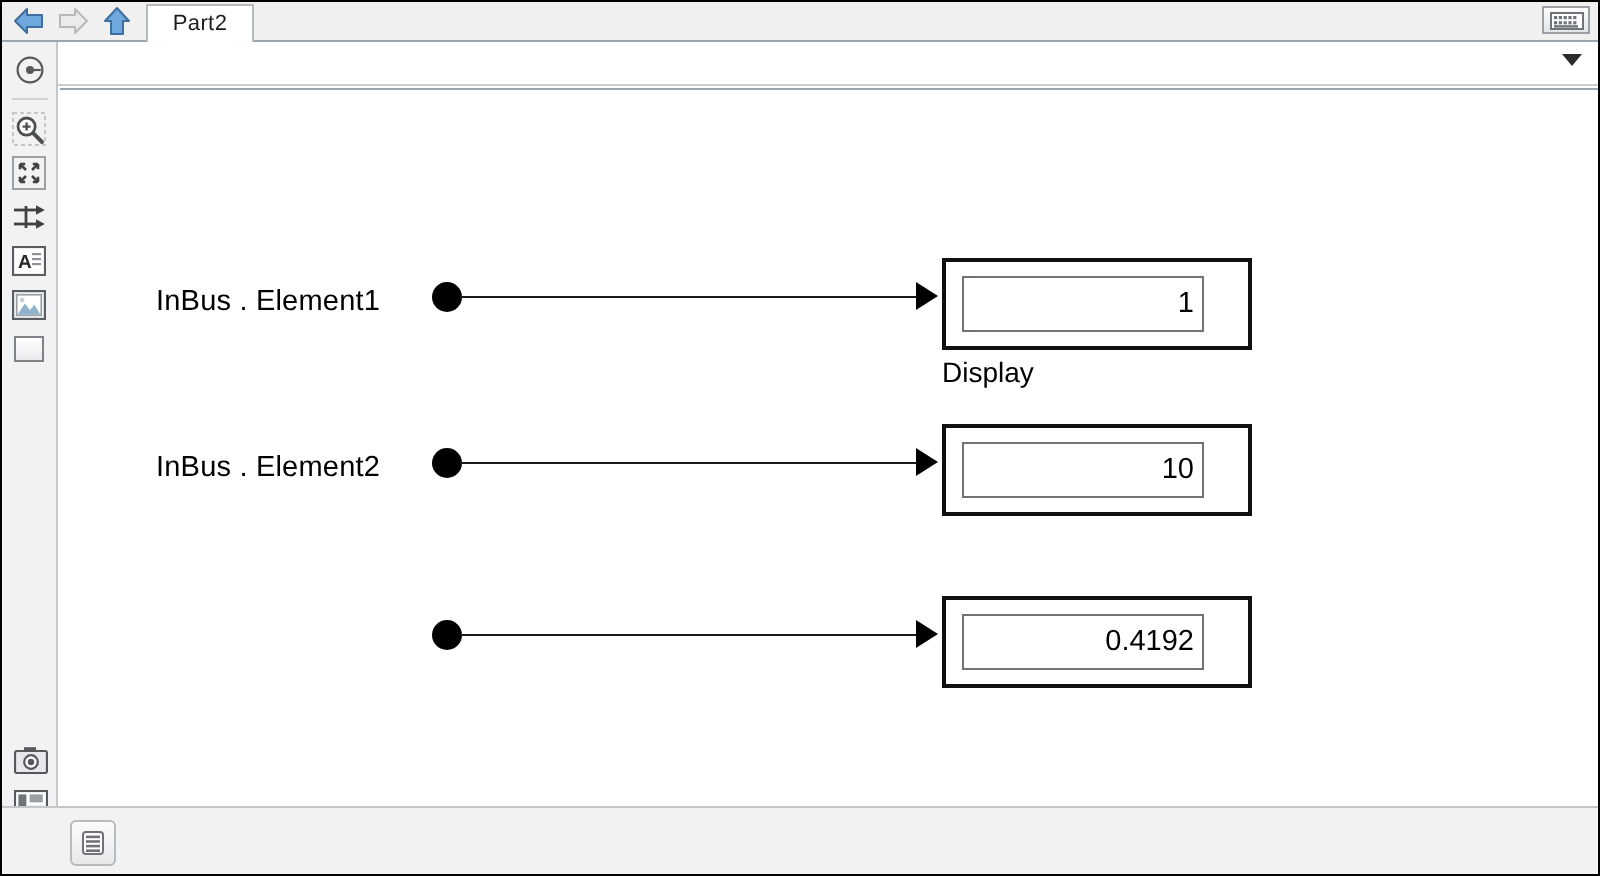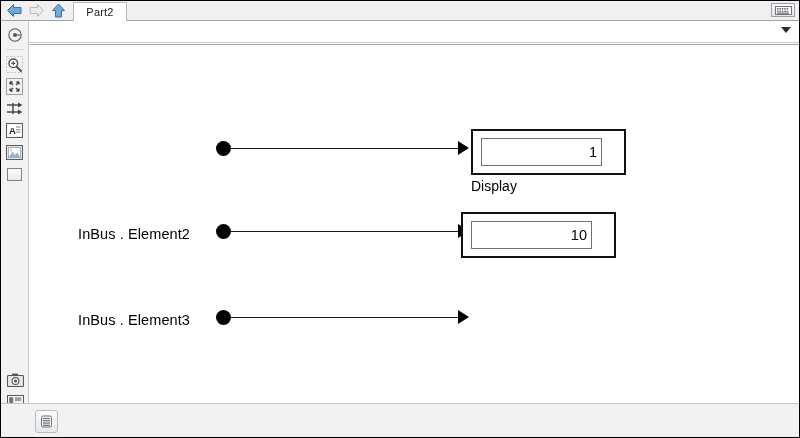--- a/index.html
+++ b/index.html
@@ -411,40 +411,43 @@
             <path d="M7 2 L3 6 L7 10"></path>
             <path d="M12.5 2 L8.5 6 L12.5 10"></path>
           </g>
         </svg>
       </div>
     </div>
   </div>
 
   <div class="canvas">
 
+    <div class="sig-label" style="left:48px; top:98px;">InBus . Element1</div>
     <div class="port-dot" style="left:186px; top:96px;"></div>
     <div class="wire" style="left:200px; top:103px; width:231px;"></div>
     <div class="arrowhead" style="left:428px; top:96px;"></div>
     <div class="disp-block" style="left:441px; top:84px; width:155px; height:46px;">
       <div class="disp-inner">1</div>
     </div>
     <div class="disp-caption" style="left:441px; top:133px; width:155px;">Display</div>
 
     <div class="sig-label" style="left:48px; top:181px;">InBus . Element2</div>
     <div class="port-dot" style="left:186px; top:179px;"></div>
     <div class="wire" style="left:200px; top:186px; width:231px;"></div>
     <div class="arrowhead" style="left:428px; top:179px;"></div>
-    <div class="disp-block" style="left:431px; top:167px; width:155px; height:46px;">
+    <div class="disp-block" style="left:441px; top:167px; width:155px; height:46px;">
       <div class="disp-inner">10</div>
     </div>
 
-    <div class="sig-label" style="left:48px; top:267px;">InBus . Element3</div>
     <div class="port-dot" style="left:186px; top:265px;"></div>
     <div class="wire" style="left:200px; top:272px; width:231px;"></div>
     <div class="arrowhead" style="left:428px; top:265px;"></div>
+    <div class="disp-block" style="left:441px; top:253px; width:155px; height:46px;">
+      <div class="disp-inner">0.4192</div>
+    </div>
 
   </div>
 
   <div class="statusbar">
     <div class="status-ico">
       <svg width="13" height="13" viewBox="0 0 13 13">
         <rect x="1.5" y="1" width="10" height="11" rx="1.5" fill="#ffffff" stroke="#6e7377" stroke-width="1"></rect>
         <g fill="#6e7377">
           <rect x="3" y="2.8" width="7" height="1.3"></rect>
           <rect x="3" y="5.1" width="7" height="1.3"></rect>

